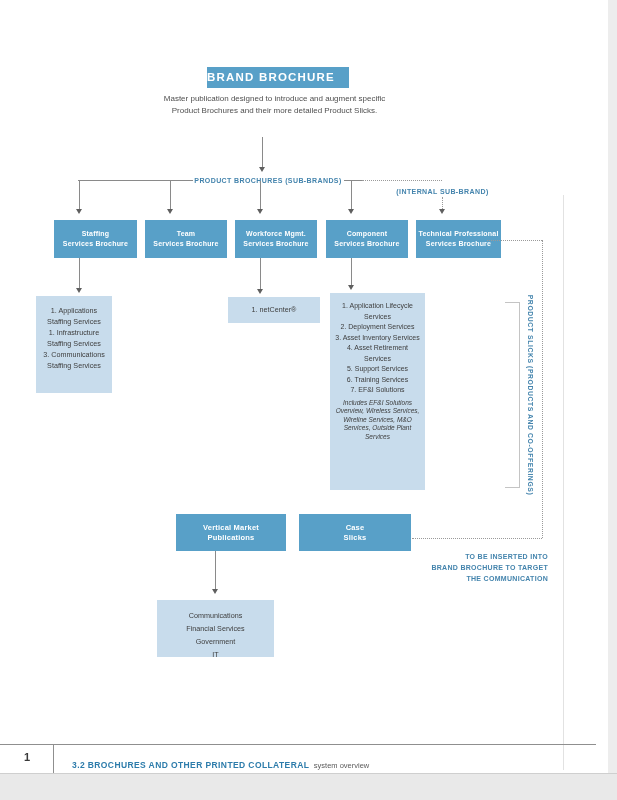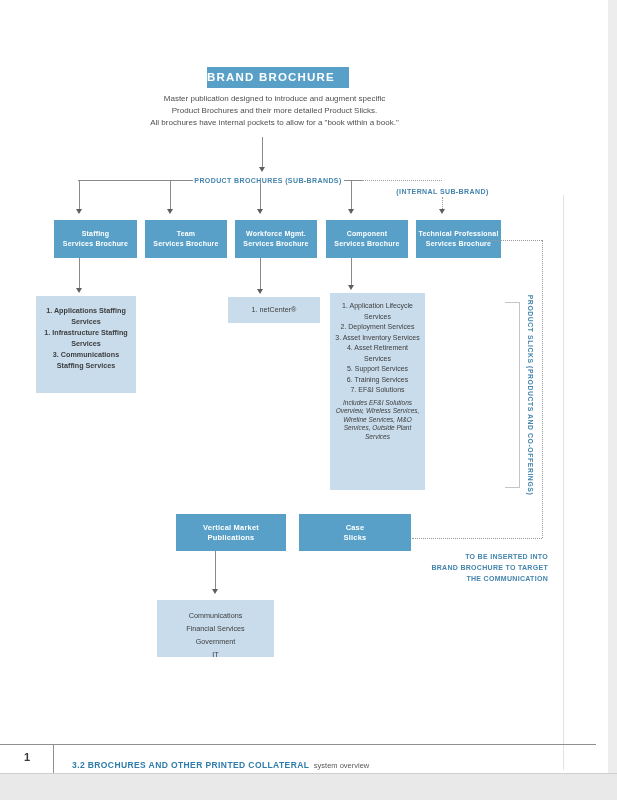--- a/index.html
+++ b/index.html
@@ -42,21 +42,21 @@
     position:absolute; left:207px; top:67px; width:142px; height:21px;
     background:var(--box_blue,#58a0c8); color:#ffffff; font-weight:bold;
     font-size:11.5px; letter-spacing:1.2px; line-height:21px;
   }
   .desc { position:absolute; left:112px; top:93px; width:325px; text-align:center;
           color:#4f4f4f; font-size:8px; line-height:12px; }
 
   .cap { position:absolute; color:var(--label_blue,#4484ad); font-weight:bold;
          font-size:7px; letter-spacing:0.4px; text-align:center; line-height:8px; }
 
-  .staffing-list { left:36px; top:296px; width:100px; height:97px; padding:9px 3px;font-weight:bold; }
+  .staffing-list { left:36px; top:296px; width:76px; height:97px; padding:9px 3px; }
   .netcenter-box { left:228px; top:297px; width:92px; height:26px; line-height:26px; }
   .component-list { left:330px; top:293px; width:95px; height:197px; padding:8px 3px; font-size:7px; line-height:10.5px; }
   .component-note { font-style:italic; font-size:6.5px; line-height:8.5px; margin-top:3px; }
   .markets-box { left:157px; top:600px; width:117px; height:57px; padding:9px 2px; line-height:13px; }
 
   .bracket-line { position:absolute; background:#c4c4c4; }
   .rotated-label {
     position:absolute; left:530px; top:395px; white-space:nowrap;
     transform:translate(-50%,-50%) rotate(90deg);
     color:var(--label_blue,#4484ad); font-weight:bold; font-size:6.8px; letter-spacing:0.6px;
@@ -76,21 +76,20 @@
 </style>
 </head>
 <body>
 
 <div class="page">
 
   <div class="title-box">BRAND BROCHURE</div>
   <div class="desc">
     <div>Master publication designed to introduce and augment specific</div>
     <div>Product Brochures and their more detailed Product Slicks.</div>
-    <div>All brochures have internal pockets to allow for a "book within a book."</div>
   </div>
 
   <div>
     <div class="vline" style="left:262px; top:137px; height:30px;"></div>
     <div class="ah-down" style="left:259px; top:167px;"></div>
   </div>
 
   <div class="hline" style="left:78px; top:180px; width:115px;"></div>
   <div class="cap" style="left:193px; top:177px; width:150px;">PRODUCT BROCHURES (SUB-BRANDS)</div>
   <div class="hline" style="left:344px; top:180px; width:18px;"></div>

